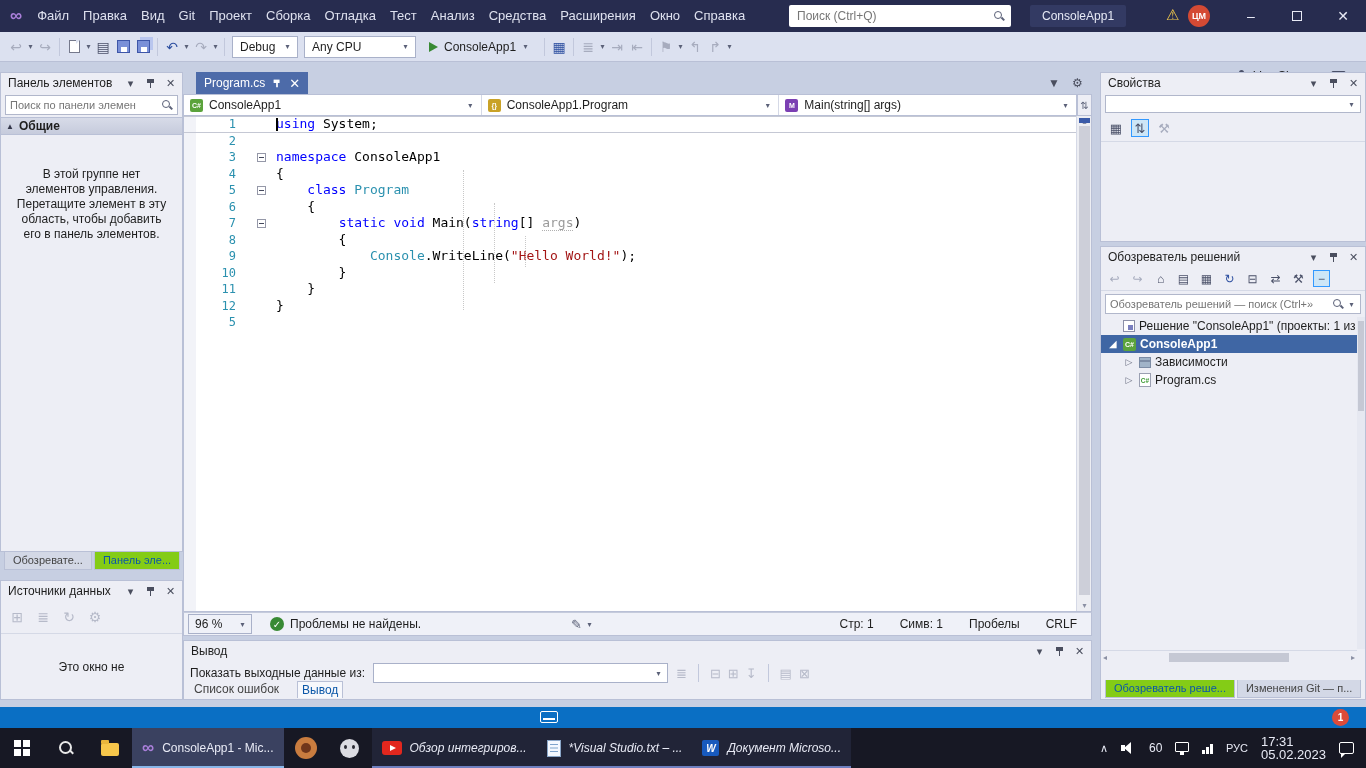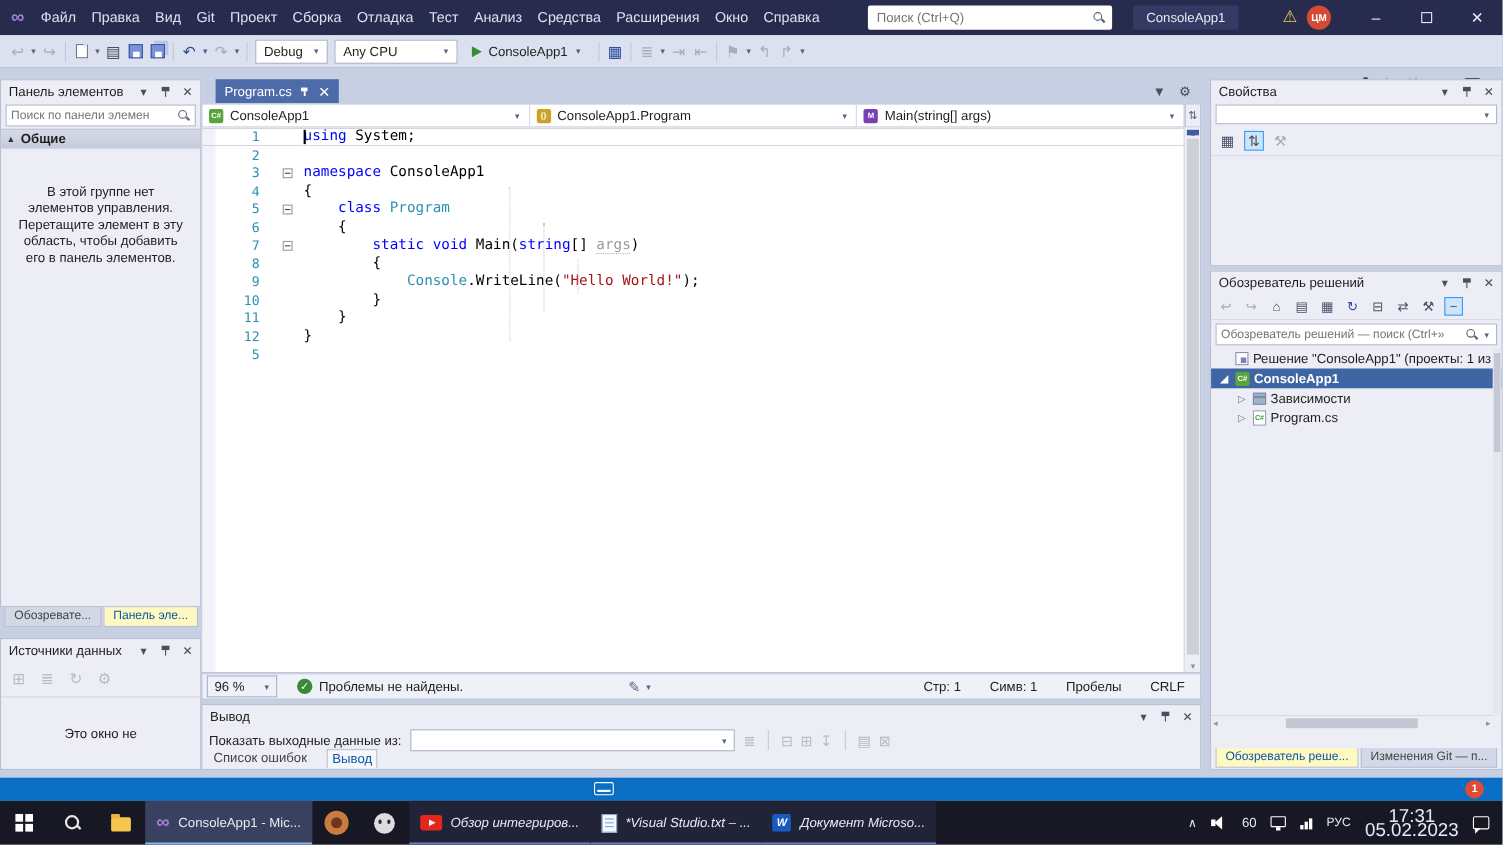--- a/index.html
+++ b/index.html
@@ -52,21 +52,21 @@
   .icon-pin::before { content:""; position:absolute; left:1px; top:2px; width:7px; height:4px; background:currentColor; }
   .icon-pin::after { content:""; position:absolute; left:4px; top:6px; width:1.5px; height:5px; background:currentColor; }
 
   
   .panel { position:absolute; background:#EDEEF5; border:1px solid #B9C0D6; }
   .pw-header { height:20px; display:flex; align-items:center; font-size:12px; color:#1E1E1E; padding:0 4px 0 7px; white-space:nowrap; overflow:hidden; }
   .pw-icons { margin-left:auto; display:flex; align-items:center; gap:5px; }
   .pw-icons .hbtn { width:15px; height:15px; display:flex; align-items:center; justify-content:center; font-size:11px; color:#4A4E5E; }
   .wtabs { position:absolute; display:flex; gap:2px; font-size:11px; color:#444; }
   .wtab { padding:2px 8px 3px; background:#D3D8E6; border:1px solid #B9C0D6; border-top:none; white-space:nowrap; }
-  .wtab.active { background:#fef9c3; color:#0B57A8; }
+  .wtab.active { background:#84cc16; color:#0B57A8; }
 
   
   .toolbox { left:0; top:72px; width:183px; height:480px; }
   .tb-searchbox { margin:2px 4px; height:20px; background:#fff; border:1px solid #B1B7CB; display:flex; align-items:center; padding:0 4px; gap:3px; }
   .tb-searchbox input { border:none; outline:none; flex:1; font-size:11px; color:#444; background:transparent; font-family:"Liberation Sans",sans-serif; min-width:0; }
   .group-row { height:18px; background:linear-gradient(#D7DBE8,#C6CBDC); border-top:1px solid #B9C0D6; border-bottom:1px solid #B9C0D6; display:flex; align-items:center; font-size:12px; font-weight:bold; color:#1E1E1E; padding-left:5px; gap:5px; }
   .group-row .tri { font-size:8px; color:#33364A; }
   .empty-text { width:156px; margin:32px auto 0; font-size:12px; color:#1E1E1E; text-align:center; line-height:15px; }
 
   
@@ -183,21 +183,21 @@
   .tb-notepad::after { content:""; position:absolute; left:2px; top:3px; width:8px; height:1.5px; background:#7FA3CC; box-shadow:0 3.5px 0 #7FA3CC, 0 7px 0 #7FA3CC; }
   .tb-word { width:17px; height:16px; background:#185ABD; border-radius:2px; color:#fff; font-size:10px; font-weight:bold; display:flex; align-items:center; justify-content:center; }
   .tray { margin-left:auto; display:flex; align-items:center; gap:13px; padding-right:12px; font-size:12px; }
   .ic-speaker { position:relative; width:15px; height:12px; }
   .ic-speaker::before { content:""; position:absolute; left:0; top:3px; width:4px; height:6px; background:#fff; }
   .ic-speaker::after { content:""; position:absolute; left:3px; top:0; border-right:7px solid #fff; border-top:6px solid transparent; border-bottom:6px solid transparent; }
   .ic-monitor { position:relative; width:14px; height:10px; border:1.5px solid #fff; border-radius:1px; margin-bottom:3px; }
   .ic-monitor::after { content:""; position:absolute; left:4px; bottom:-4px; width:4px; height:3px; background:#fff; }
   .ic-net { display:flex; align-items:flex-end; gap:1.5px; height:11px; }
   .ic-net i { width:2.5px; background:#fff; display:block; }
-  .clock { text-align:center; font-size:17px; line-height:13px; }
+  .clock { text-align:left; font-size:13px; line-height:13px; }
   .ic-bubble { position:relative; width:15px; height:12px; border:1.5px solid #fff; border-radius:2px; }
   .ic-bubble::after { content:""; position:absolute; left:1px; bottom:-5px; border-left:5px solid #fff; border-bottom:5px solid transparent; }
 </style>
 </head>
 <body>
 
 <div class="titlebar">
   <div class="vs-logo">∞</div>
   <div class="menubar">
       <div class="menu-item">Файл</div>

